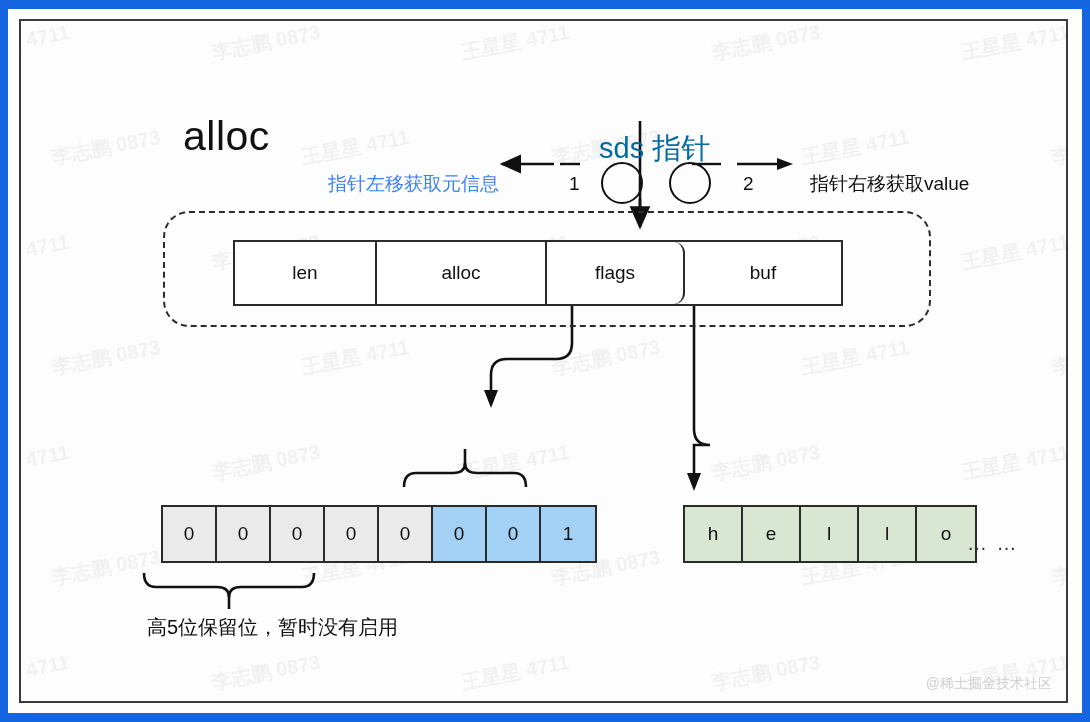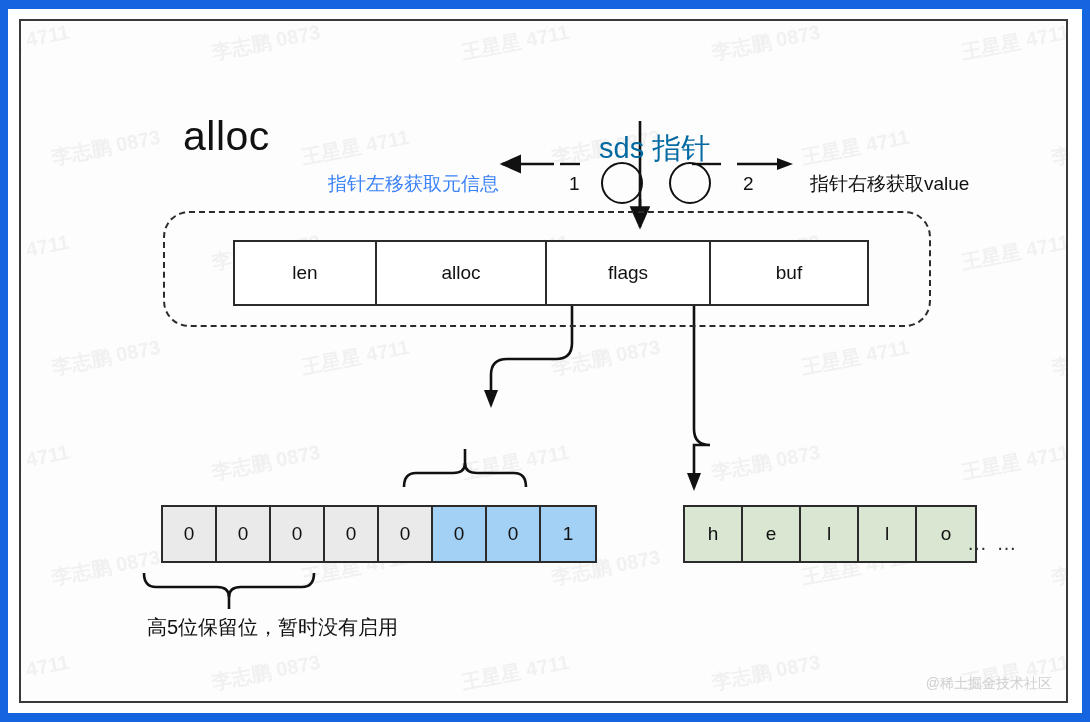--- a/index.html
+++ b/index.html
@@ -108,21 +108,21 @@
   .struct .cell{
     display:flex;align-items:center;justify-content:center;
     font-size:19px;color:#111;
     border-right:2px solid #2b2b2b;
     box-sizing:border-box;
     background:#ffffff;
   }
   .struct .cell:last-child{border-right:none;}
   .c-len{width:142px;}
   .c-alloc{width:170px;}
-  .c-flags{width:164px;}
+  .c-flags{width:138px;border-radius:11px;}
   .c-buf{width:156px;}
 
   
   .bits{
     position:absolute;left:140px;top:484px;
     height:58px;display:flex;
     border:2px solid #2b2b2b;box-sizing:border-box;
   }
   .bits .bit{
     width:54px;

